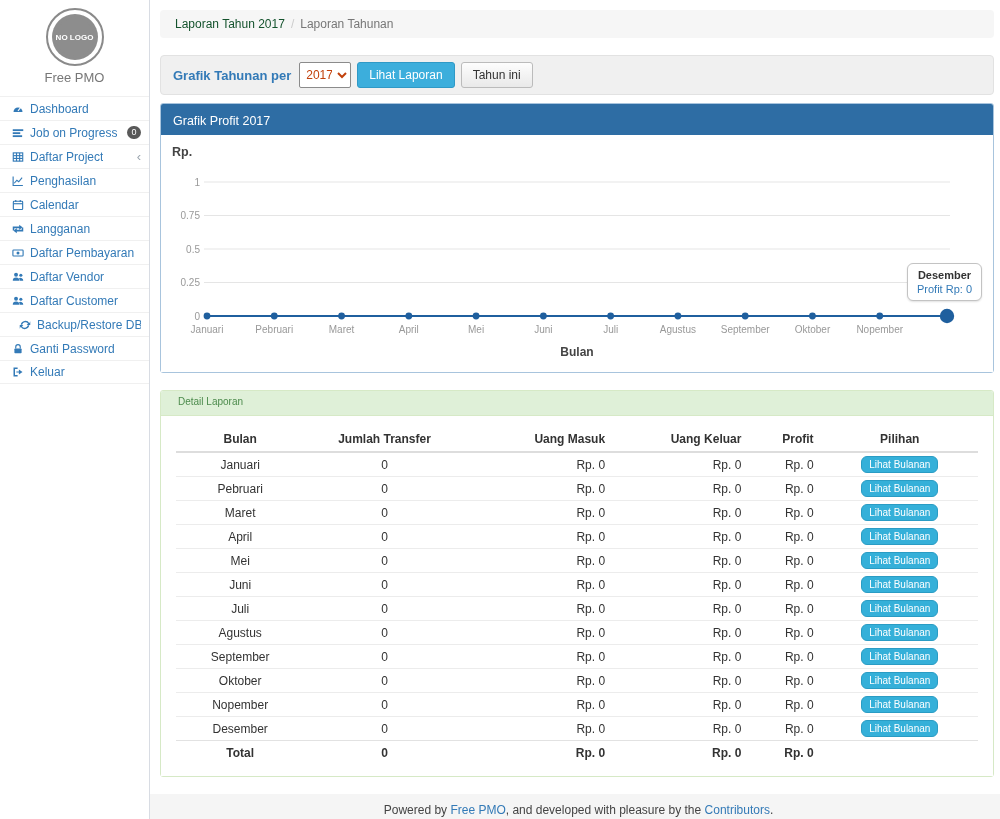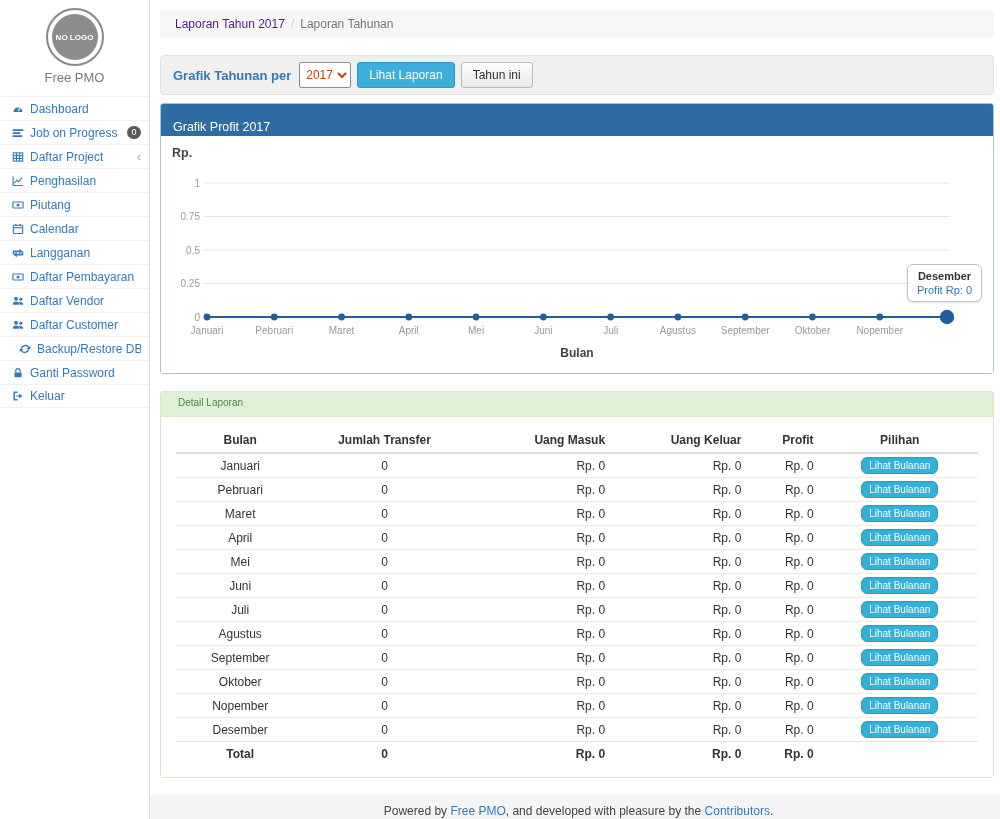--- a/index.html
+++ b/index.html
@@ -21,35 +21,35 @@
   .sicon svg { width:12px; height:12px; display:block; }
   .slabel { white-space:nowrap; overflow:hidden; }
   .sbadge { margin-left:auto; background:#595959; color:#fff; border-radius:9px; font-size:9px; line-height:13px; min-width:14px; height:13px; padding:0 4px; text-align:center; }
   .chev { margin-left:auto; color:#9aa4ad; font-size:13px; line-height:12px; }
 
   
   .main { flex:1; display:flex; flex-direction:column; background:#fff; position:relative; }
   .content { padding:10px 13px 0 10px; }
 
   .breadcrumb { height:28px; background:#f6f6f6; border-radius:4px; padding:7px 15px; display:flex; align-items:center; gap:6px; }
-  .crumb-link { color:#4c1d95; text-decoration:none; cursor:pointer; }
+  .crumb-link { color:#14532d; text-decoration:none; cursor:pointer; }
   .crumb-sep { color:#ccc; }
   .crumb-current { color:#777; }
 
   .filterbar { margin-top:17px; height:40px; background:#f0f0f0; border:1px solid #e2e2e2; border-radius:4px; padding:0 12px; display:flex; align-items:center; gap:6px; }
   .filter-label { color:#337ab7; font-weight:bold; font-size:13px; margin-right:2px; }
   .year-select { height:26px; width:52px; border:1px solid #8b8b8b; border-radius:2px; background:#fff; font-size:12px; font-family:inherit; color:#c2410c; padding:0 2px; }
   .btn { display:inline-flex; align-items:center; justify-content:center; height:26px; padding:0 11px; font-size:12px; border-radius:3px; border:1px solid transparent; cursor:pointer; font-family:inherit; }
   .btn-cyan { background:#3caedc; border-color:#2f99c6; color:#fff; }
   .btn-default { background:linear-gradient(#fdfdfd,#e9e9e9); border-color:#bbb; color:#333; }
 
   
   .panel { border-radius:3px; }
   .chart-panel { margin-top:8px; border:1px solid #a8c4dd; border-radius:3px; }
-  .chart-heading { background:#2e6da4; color:#fff; font-size:12.5px; padding:16px 12px; height:31px; border-radius:2px 2px 0 0; }
+  .chart-heading { background:#2e6da4; color:#fff; font-size:12.5px; padding:10px 12px; height:31px; border-radius:2px 2px 0 0; }
   .chart-body { background:#fff; height:237px; padding:5px; position:relative; }
   .chart-body svg { display:block; }
   .chart-body text { font-family:"Liberation Sans","DejaVu Sans",sans-serif; }
   .tooltip { position:absolute; left:746px; top:128px; background:#fff; border:1px solid #c3c3c3; border-radius:6px; box-shadow:0 1px 2px rgba(0,0,0,.12); padding:5px 9px; text-align:center; white-space:nowrap; }
   .tooltip-title { font-weight:bold; color:#333; font-size:11px; display:block; }
   .tooltip-value { color:#337ab7; font-size:11px; display:block; margin-top:2px; }
 
   
   .detail-panel { margin-top:17px; border:1px solid #d6e9c6; border-radius:3px; }
   .detail-heading { background:#dff0d8; color:#4c8b4c; font-size:10px; padding:5px 17px; height:25px; border-radius:2px 2px 0 0; border-bottom:1px solid #d6e9c6; }
@@ -116,29 +116,20 @@
           <span class="chev">‹</span>
         </a>
         <a class="side-item">
           <span class="sicon">
             <svg viewBox="0 0 16 16">
               <path d="M1.5 2v12h13" fill="none" stroke="currentColor" stroke-width="1.5"></path>
               <polyline points="3,11 6.5,7 9,9 13.5,3.5" fill="none" stroke="currentColor" stroke-width="1.5"></polyline>
             </svg>
           </span>
           <span class="slabel">Penghasilan</span>
-        </a>
-        <a class="side-item">
-          <span class="sicon">
-            <svg viewBox="0 0 16 16">
-              <rect x="1.2" y="4" width="13.6" height="8" rx="1" fill="none" stroke="currentColor" stroke-width="1.5"></rect>
-              <circle cx="8" cy="8" r="2" fill="currentColor"></circle>
-            </svg>
-          </span>
-          <span class="slabel">Piutang</span>
         </a>
         <a class="side-item">
           <span class="sicon">
             <svg viewBox="0 0 16 16">
               <rect x="1.8" y="3" width="12.4" height="11" rx="1" fill="none" stroke="currentColor" stroke-width="1.5"></rect>
               <line x1="1.8" y1="6.3" x2="14.2" y2="6.3" stroke="currentColor" stroke-width="1.5"></line>
               <line x1="5" y1="1.2" x2="5" y2="4" stroke="currentColor" stroke-width="1.6"></line>
               <line x1="11" y1="1.2" x2="11" y2="4" stroke="currentColor" stroke-width="1.6"></line>
             </svg>
           </span>

